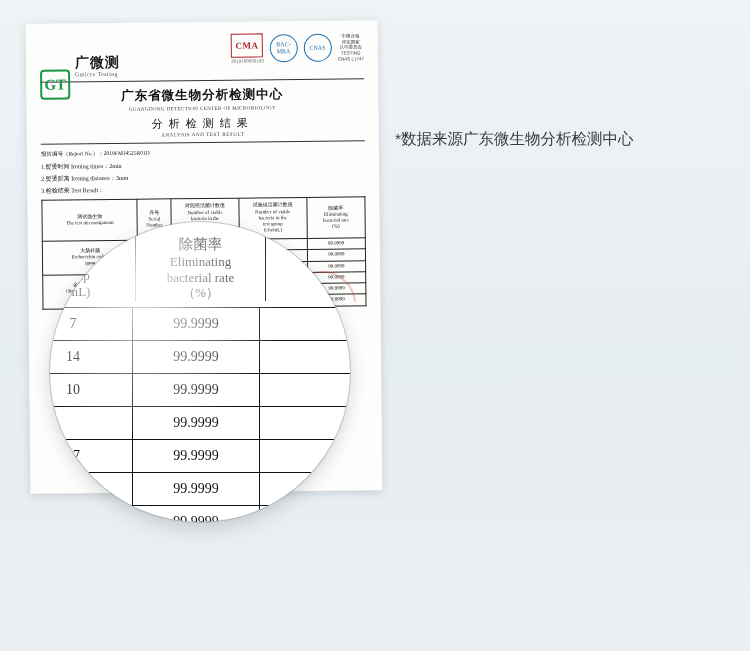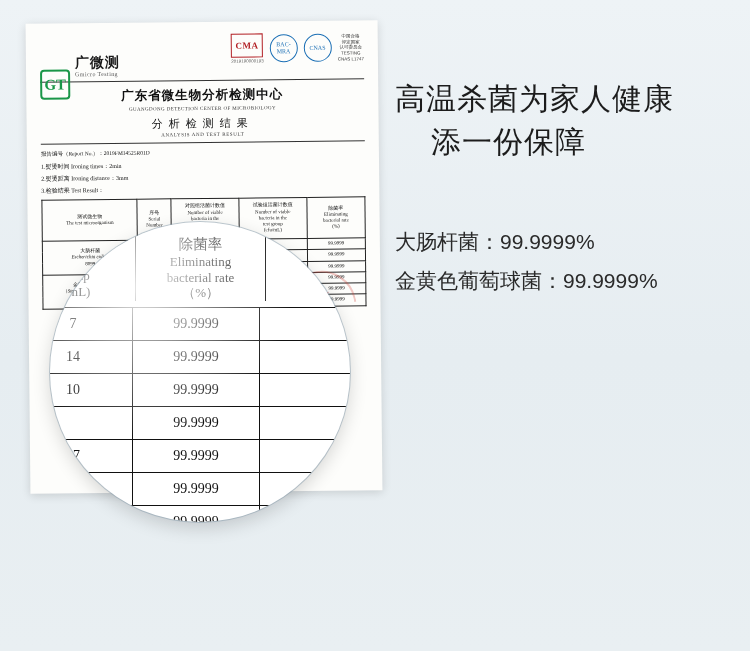--- a/index.html
+++ b/index.html
@@ -454,27 +454,20 @@
           <div class="c3"></div>
         </div>
 
       </div>
 
     </div>
     <div class="mag-gloss"></div>
   </div>
 
   <div class="panel">
-    <div class="headline">
-      <span>高温杀菌为家人健康</span>
-      <span class="l2">添一份保障</span>
-    </div>
-
-    <div class="results">
-      <div>大肠杆菌：99.9999%</div>
-      <div class="row2">金黄色葡萄球菌：99.9999%</div>
-    </div>
+
 
     <div class="source">
+      <div>*数据来源广东微生物分析检测中心</div>
     </div>
   </div>
 
 </div>
 
 </body></html>

